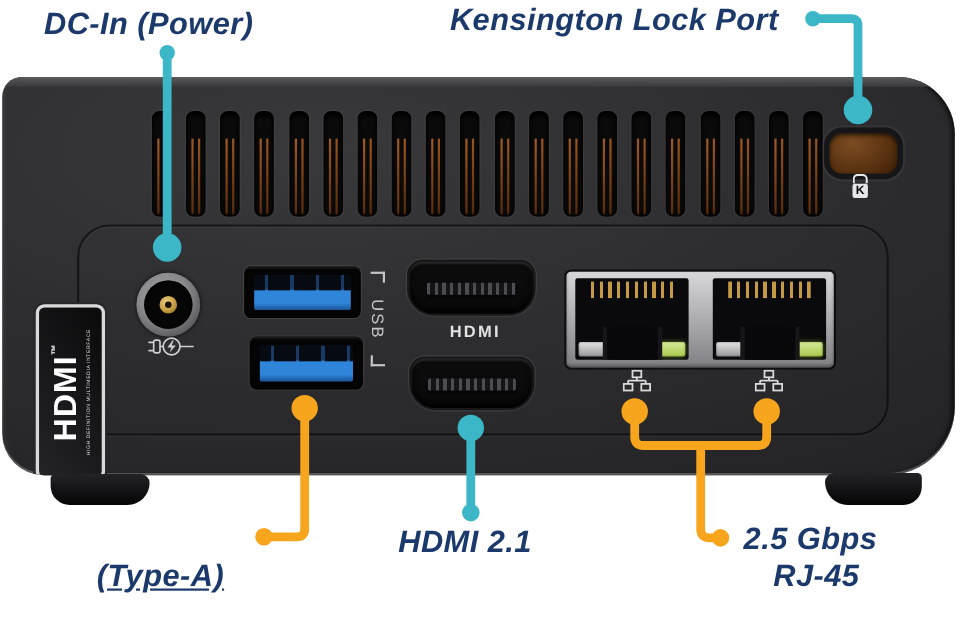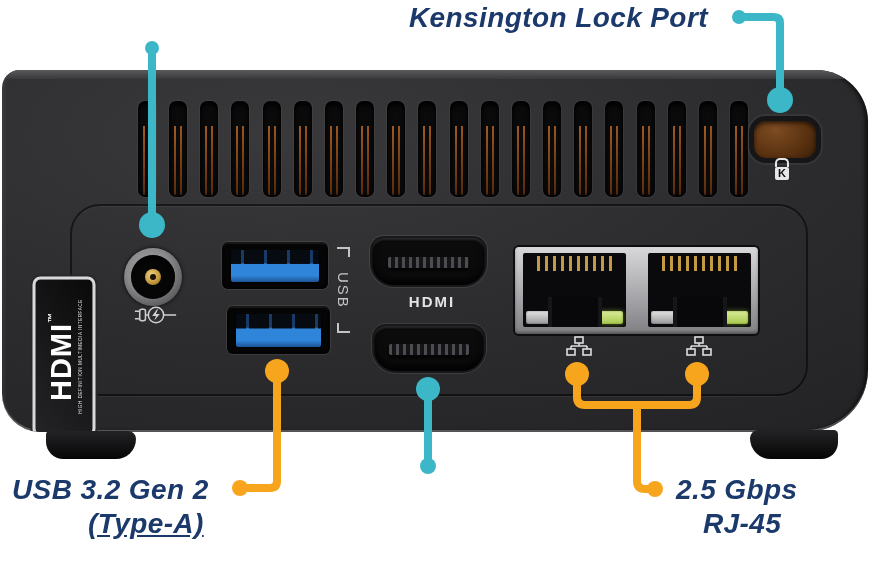--- a/index.html
+++ b/index.html
@@ -270,18 +270,19 @@
     <path d="M428 389 V464" stroke="#3BB7C7" stroke-width="8" fill="none"></path>
     <circle cx="428" cy="466" r="8" fill="#3BB7C7"></circle>
 
     <circle cx="577" cy="374" r="12" fill="#F8A51E"></circle>
     <circle cx="697" cy="374" r="12" fill="#F8A51E"></circle>
     <path d="M577 374 V397 Q577 405 585 405 H689 Q697 405 697 397 V374" stroke="#F8A51E" stroke-width="8" fill="none"></path>
     <path d="M637 405 V481 Q637 489 645 489 H652" stroke="#F8A51E" stroke-width="8" fill="none"></path>
     <circle cx="655" cy="489" r="8" fill="#F8A51E"></circle>
   </svg>
 
+  <div id="lbl-dcin" class="callout">DC-In (Power)</div>
   <div id="lbl-kensington" class="callout">Kensington Lock Port</div>
-  <div id="lbl-usb1" class="callout">USB 3.2 Gen 2</div>
   <div id="lbl-usb2" class="callout">(Type-A)</div>
+  <div id="lbl-hdmi21" class="callout">HDMI 2.1</div>
   <div id="lbl-eth1" class="callout">2.5 Gbps</div>
   <div id="lbl-eth2" class="callout">RJ-45</div>
 </div>
 
 </body></html>

